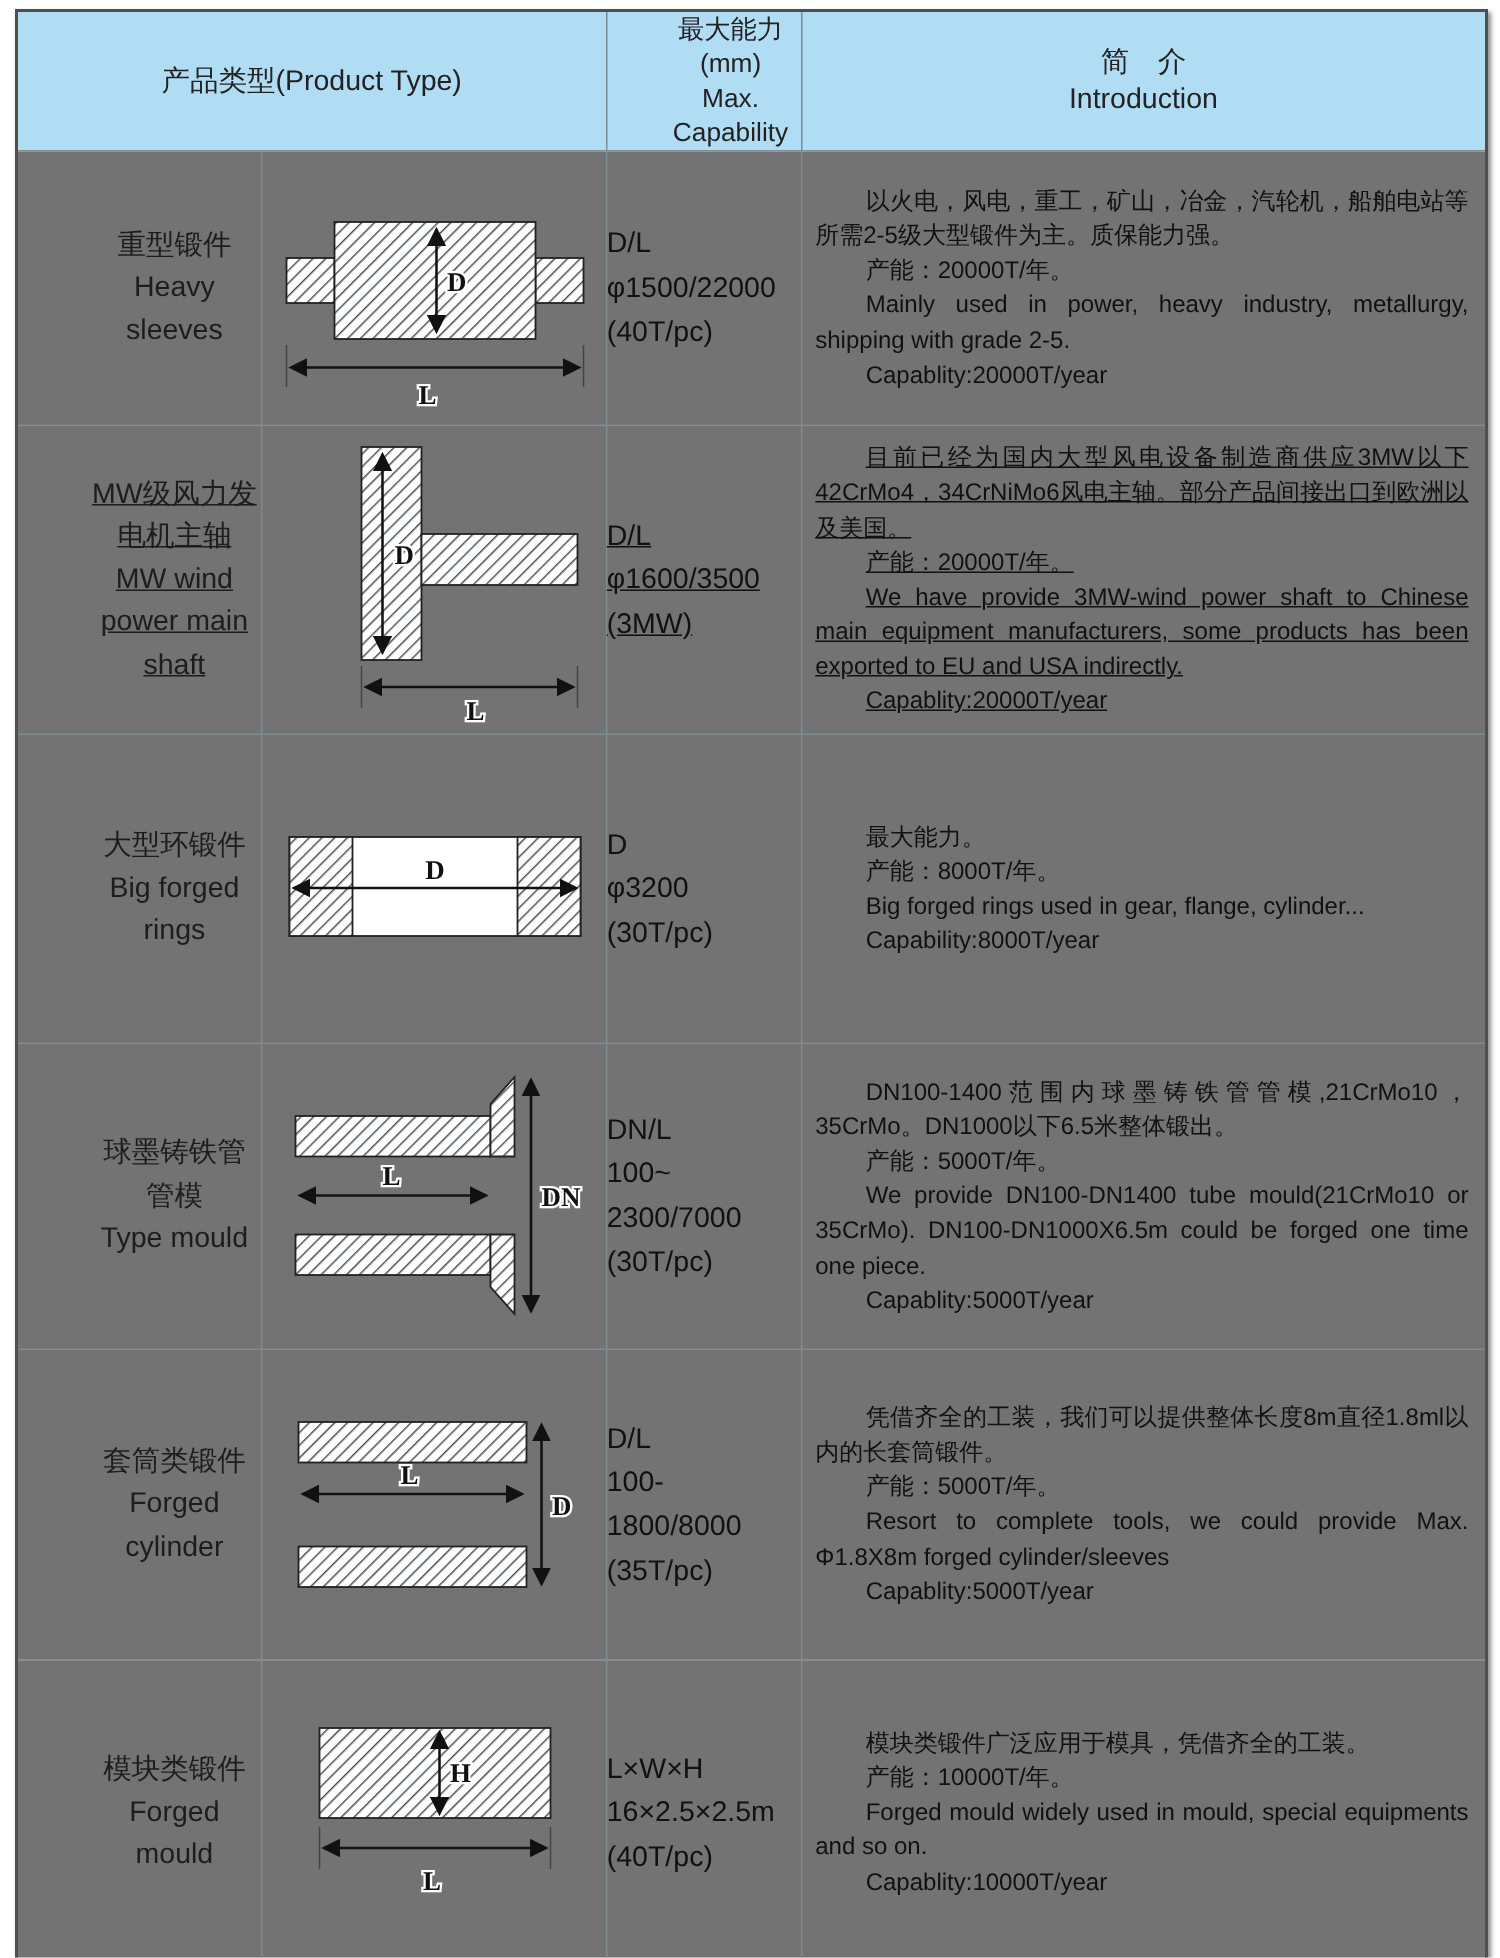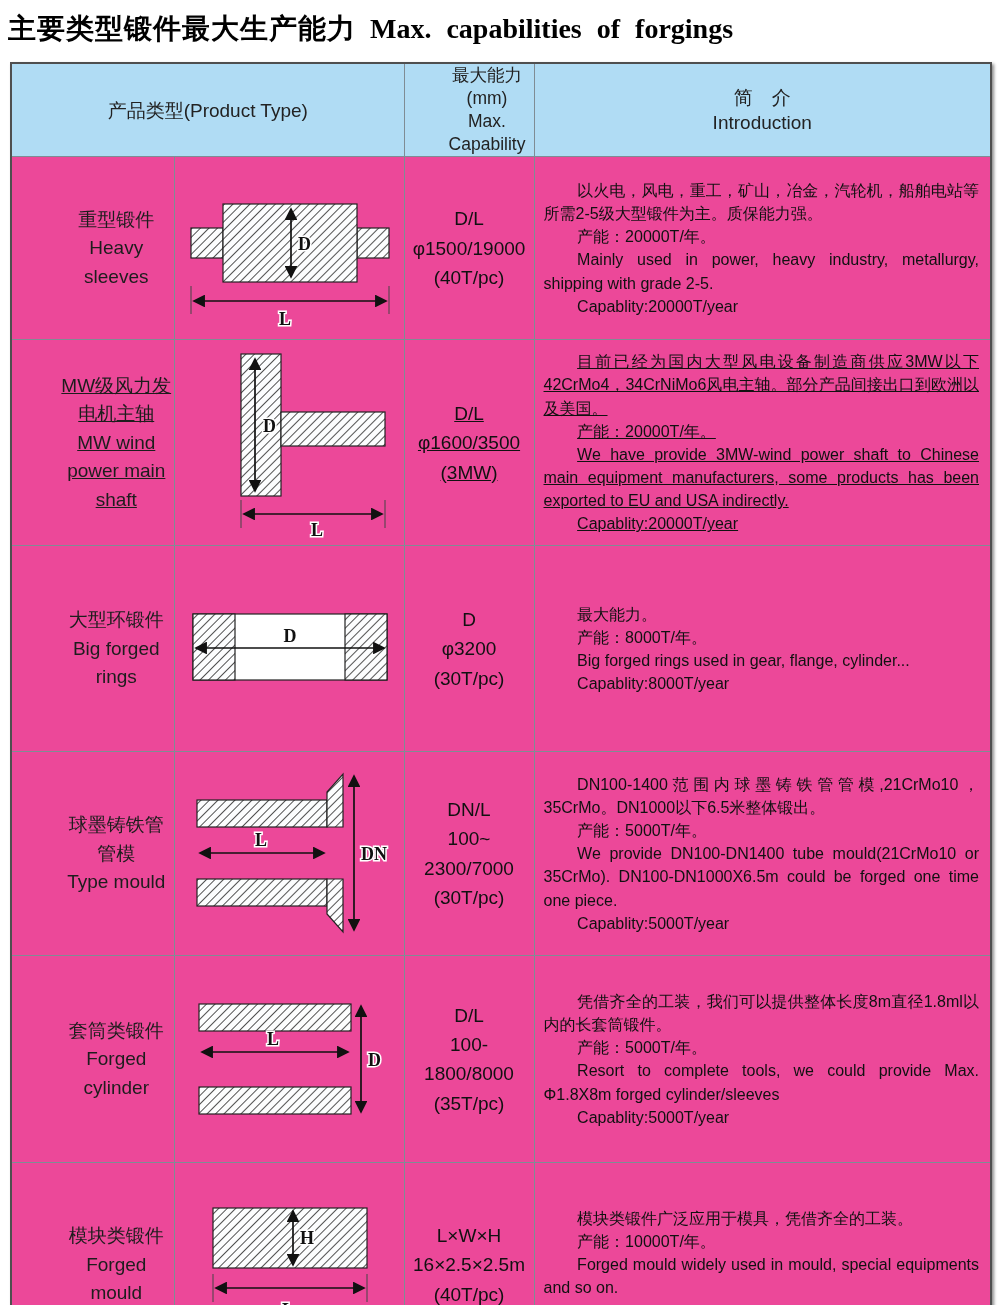--- a/index.html
+++ b/index.html
@@ -42,39 +42,38 @@
   thead th{
     background:#b0dcf4;
     font-weight:normal;
     font-size:19px;
     color:#222;
     height:85px;
     text-align:center;
     line-height:1.32;
   }
   thead th .small{font-size:17.5px;display:block;margin-left:36px;}
-  tbody td{background:#ec4899;}
+  tbody td{background:#737373;}
 
   tbody tr:nth-child(1) td{height:170px;}
   tbody tr:nth-child(2) td{height:193px;text-decoration:underline;}
   tbody tr:nth-child(3) td{height:193px;}
   tbody tr:nth-child(4) td{height:191px;}
   tbody tr:nth-child(5) td{height:194px;}
   tbody tr:nth-child(6) td{height:191px;}
 
   td.label{
     text-align:center;
     font-size:19px;
     line-height:1.5;
     color:#1d1d1d;
     padding-left:47px;
   }
   td.diagram{text-align:center;}
   td.capability{
-    text-align:center;
     font-size:19px;
     line-height:1.55;
     color:#111;
   }
   td.intro{
     padding:6px 11px 6px 9px;
     font-size:16px;
     line-height:1.45;
     color:#111;
   }
@@ -94,21 +93,20 @@
     paint-order:stroke;
     stroke:#ffffff;
     stroke-width:3px;
   }
 </style>
 </head>
 <body>
 
 <div class="page">
 
-  <h1 class="title"><span class="zh">主要类型锻件最大生产能力</span><span class="en">Max. capabilities  of  forgings</span></h1>
 
   <svg width="0" height="0" style="position:absolute" aria-hidden="true">
     <defs>
       <pattern id="hatch" width="6" height="6" patternUnits="userSpaceOnUse" patternTransform="rotate(45)">
         <rect width="6" height="6" fill="#fcfdfe"></rect>
         <line x1="0.5" y1="0" x2="0.5" y2="6" stroke="#3e3e3e" stroke-width="0.9"></line>
       </pattern>
       <marker id="arr" viewBox="0 0 10 10" refX="8.6" refY="5" markerWidth="7.5" markerHeight="7.5" orient="auto-start-reverse">
         <path d="M0,0 L10,5 L0,10 z" fill="#111"></path>
       </marker>
@@ -152,21 +150,21 @@
             <line x1="116" y1="41" x2="116" y2="109" stroke="#111" stroke-width="1.7" marker-start="url(#arr)" marker-end="url(#arr)"></line>
             <text x="123" y="82">D</text>
             <line x1="16" y1="118" x2="16" y2="146" stroke="#444" stroke-width="1"></line>
             <line x1="214" y1="118" x2="214" y2="146" stroke="#444" stroke-width="1"></line>
             <line x1="19" y1="133" x2="211" y2="133" stroke="#111" stroke-width="1.7" marker-start="url(#arr)" marker-end="url(#arr)"></line>
             <text x="110" y="157" text-anchor="middle">L</text>
           </svg>
         </td>
         <td class="capability">
           <span class="line">D/L</span>
-          <span class="line">φ1500/19000</span>
+          <span class="line">φ1500/22000</span>
           <span class="line">(40T/pc)</span>
         </td>
         <td class="intro">
           <p>以火电，风电，重工，矿山，冶金，汽轮机，船舶电站等所需2-5级大型锻件为主。质保能力强。</p>
           <p>产能：20000T/年。</p>
           <p>Mainly used in power, heavy industry, metallurgy, shipping with grade 2-5.</p>
           <p>Capablity:20000T/year</p>
         </td>
       </tr>
 
@@ -220,21 +218,21 @@
         </td>
         <td class="capability">
           <span class="line">D</span>
           <span class="line">φ3200</span>
           <span class="line">(30T/pc)</span>
         </td>
         <td class="intro">
           <p>最大能力。</p>
           <p>产能：8000T/年。</p>
           <p>Big forged rings used in gear, flange, cylinder...</p>
-          <p>Capablity:8000T/year</p>
+          <p>Capability:8000T/year</p>
         </td>
       </tr>
 
       <tr>
         <td class="label">
           <span class="line">球墨铸铁管</span>
           <span class="line">管模</span>
           <span class="line">Type mould</span>
         </td>
         <td class="diagram">

